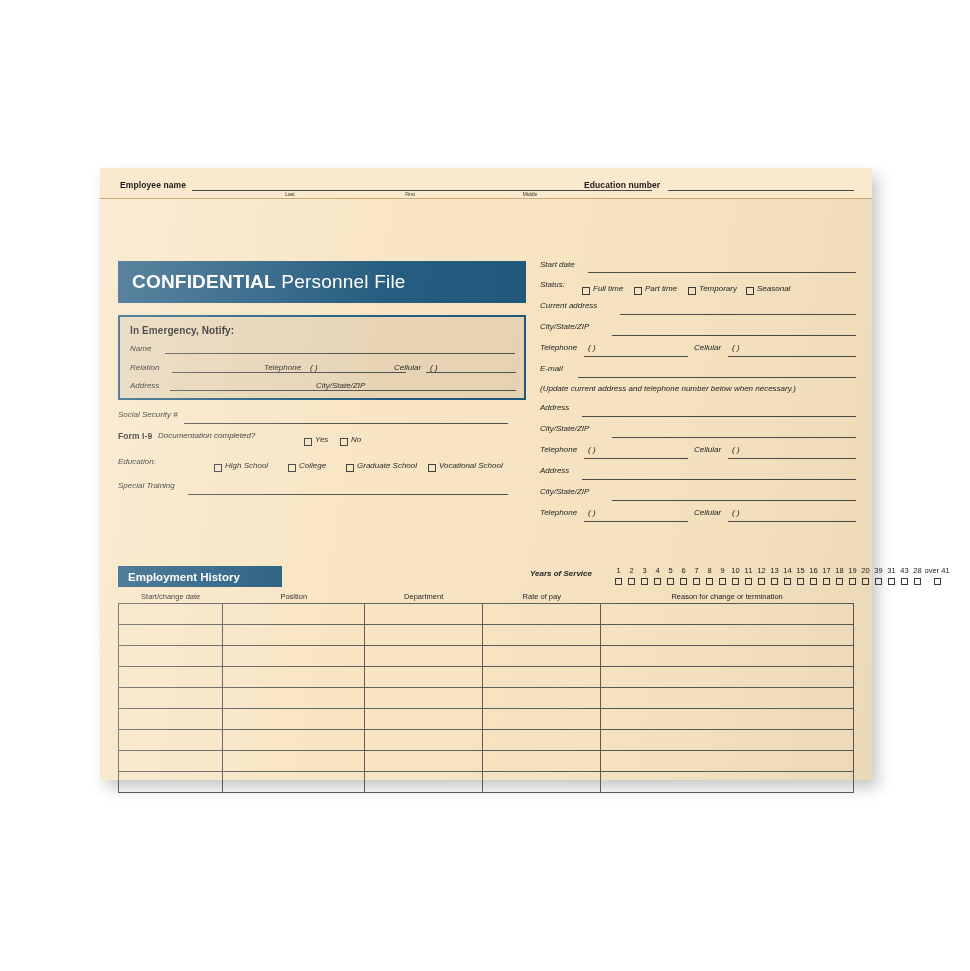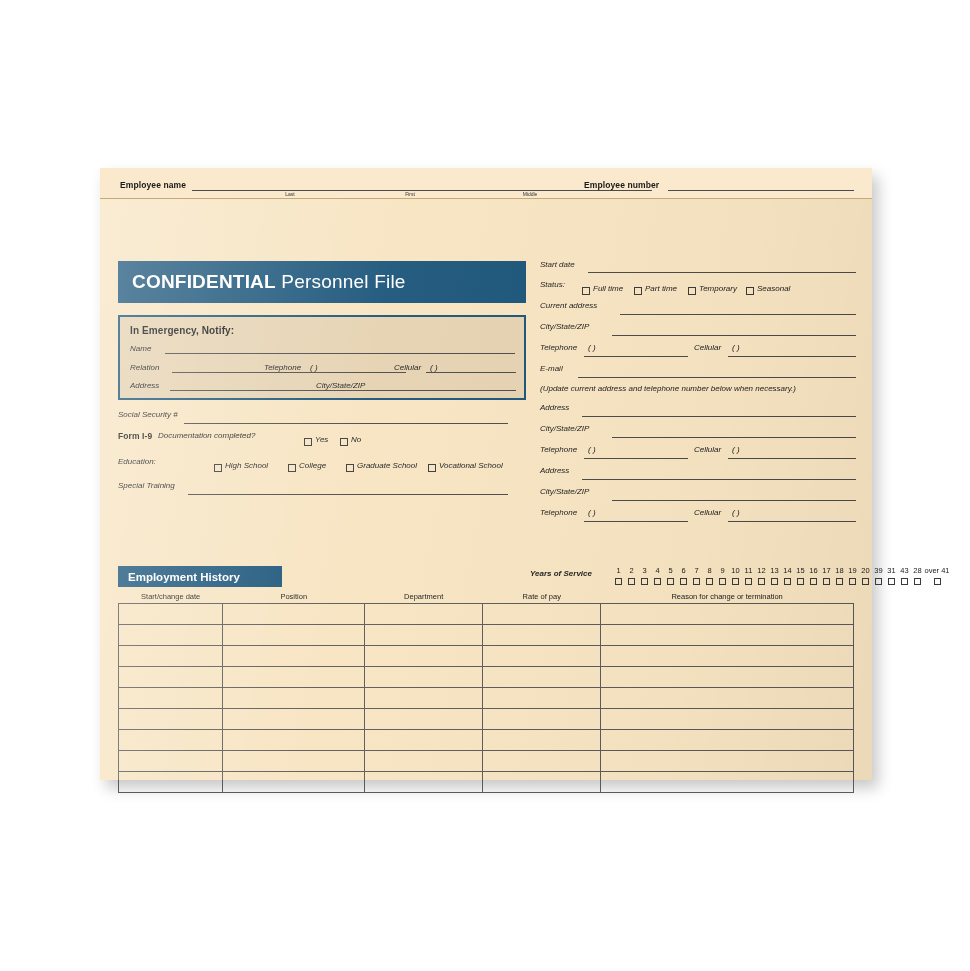--- a/index.html
+++ b/index.html
@@ -244,21 +244,21 @@
   <div class="folder">
 
     <div class="folder-tab">
       <div class="tab-row">
         <div class="abs lbl" style="left:20px; top:2px;text-align:center;">Employee name</div>
         <div class="abs rule" style="left:92px; top:12px; width:460px;"></div>
         <div class="abs tiny" style="left:170px; top:13px; width:40px;">Last</div>
         <div class="abs tiny" style="left:290px; top:13px; width:40px;">First</div>
         <div class="abs tiny" style="left:410px; top:13px; width:40px;">Middle</div>
 
-        <div class="abs lbl" style="left:484px; top:2px;">Employee number</div>
+        <div class="abs lbl" style="left:484px; top:2px;">Education number</div>
         <div class="abs rule" style="left:568px; top:12px; width:186px;"></div>
       </div>
     </div>
 
     <div class="folder-body">
 
       <div class="banner">
         <div class="banner-text"><b>CONFIDENTIAL</b><span> Personnel File</span></div>
       </div>
 

